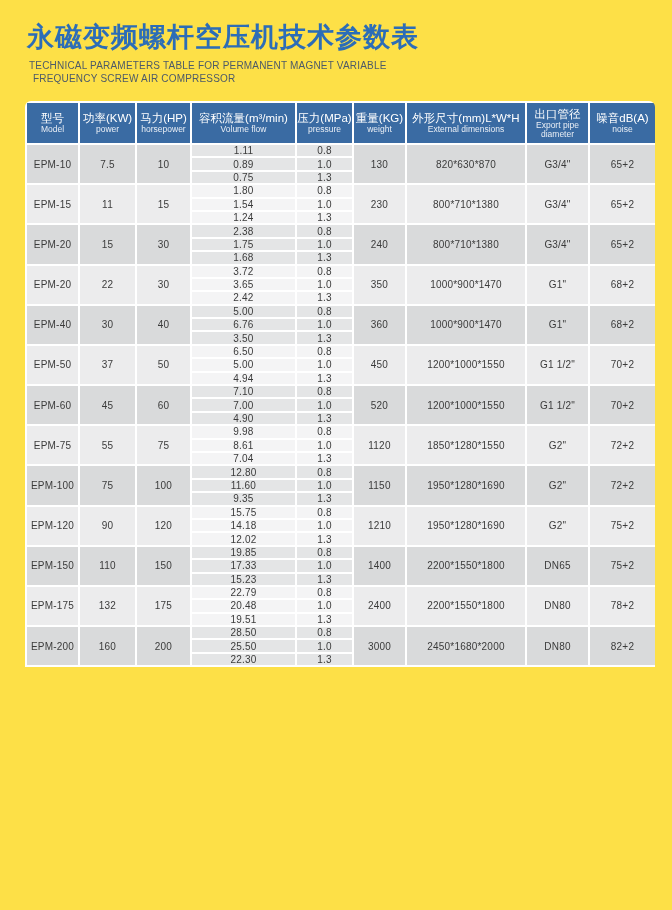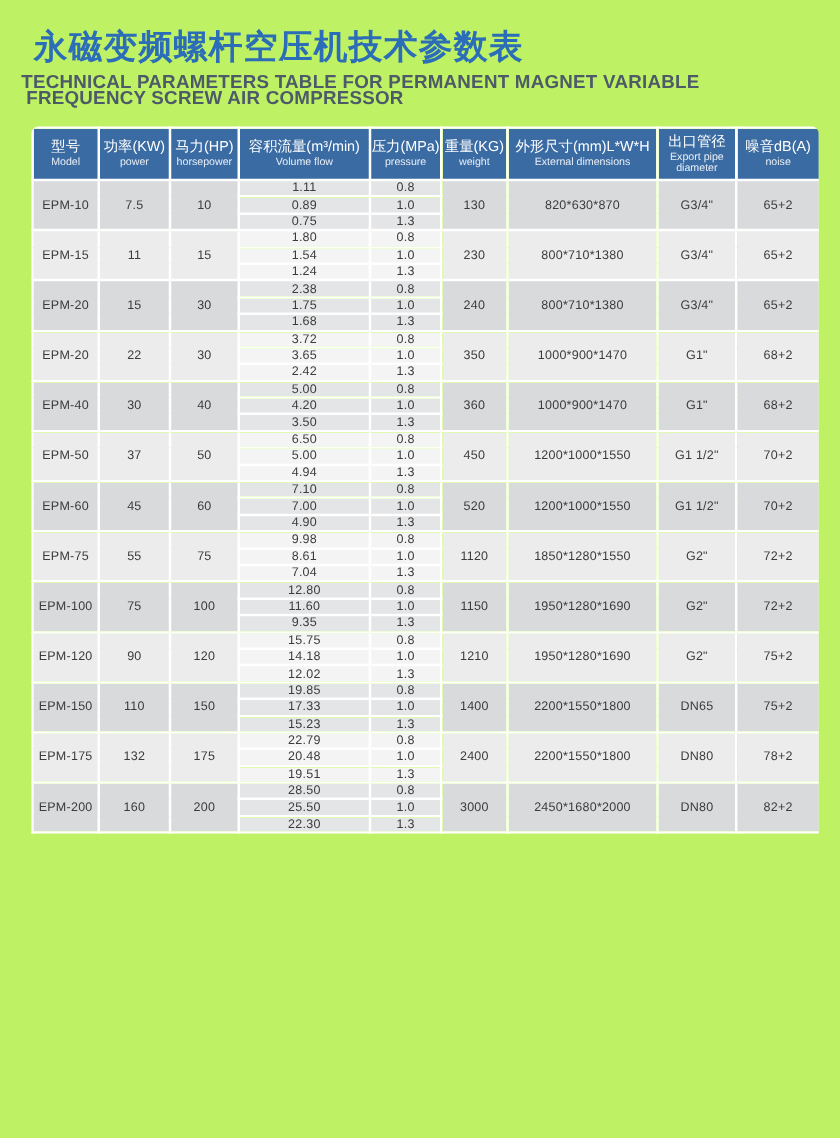--- a/index.html
+++ b/index.html
@@ -1,35 +1,35 @@
 <!DOCTYPE html>
 <html><head>
 <meta charset="utf-8">
 <style>
   * { margin:0; padding:0; box-sizing:border-box; }
   html,body { background:#ffffff; }
   .sheet {
     position:relative;
     width:672px; height:910px;
-    background:#bef264;
+    background:#fde047;
     font-family:"Liberation Sans","DejaVu Sans",sans-serif;
     overflow:hidden;
   }
   .page-title {
     margin:19px 0 5px 27px;
     font-size:27px;
     font-weight:bold;
     color:#2c6db7;
     letter-spacing:1px;
   }
   .page-subtitle {
-    margin-left:17px;
+    margin-left:29px;
     color:#4d5a68;
-    font-weight:bold;
-    font-size:15px;
+    font-weight:normal;
+    font-size:10px;
     line-height:12.5px;
     letter-spacing:0.2px;
   }
   .page-subtitle .line2 { padding-left:4px; }
 
   .table-wrap {
     margin:16px 0 0 25px;
     width:630px;
     border-radius:6px 6px 0 0;
     overflow:hidden;
@@ -234,21 +234,21 @@
             <td rowspan="3" class="span-dark">30</td>
             <td rowspan="3" class="span-dark">40</td>
             <td class="sub-dark">5.00</td>
             <td class="sub-dark">0.8</td>
             <td rowspan="3" class="span-dark">360</td>
             <td rowspan="3" class="span-dark">1000*900*1470</td>
             <td rowspan="3" class="span-dark">G1"</td>
             <td rowspan="3" class="span-dark">68+2</td>
           </tr>
           <tr>
-            <td class="sub-dark">4.20</td>
+            <td class="sub-dark">6.76</td>
             <td class="sub-dark">1.0</td>
           </tr>
           <tr>
             <td class="sub-dark">3.50</td>
             <td class="sub-dark">1.3</td>
           </tr>
           <tr>
             <td rowspan="3" class="span-light">EPM-50</td>
             <td rowspan="3" class="span-light">37</td>
             <td rowspan="3" class="span-light">50</td>

